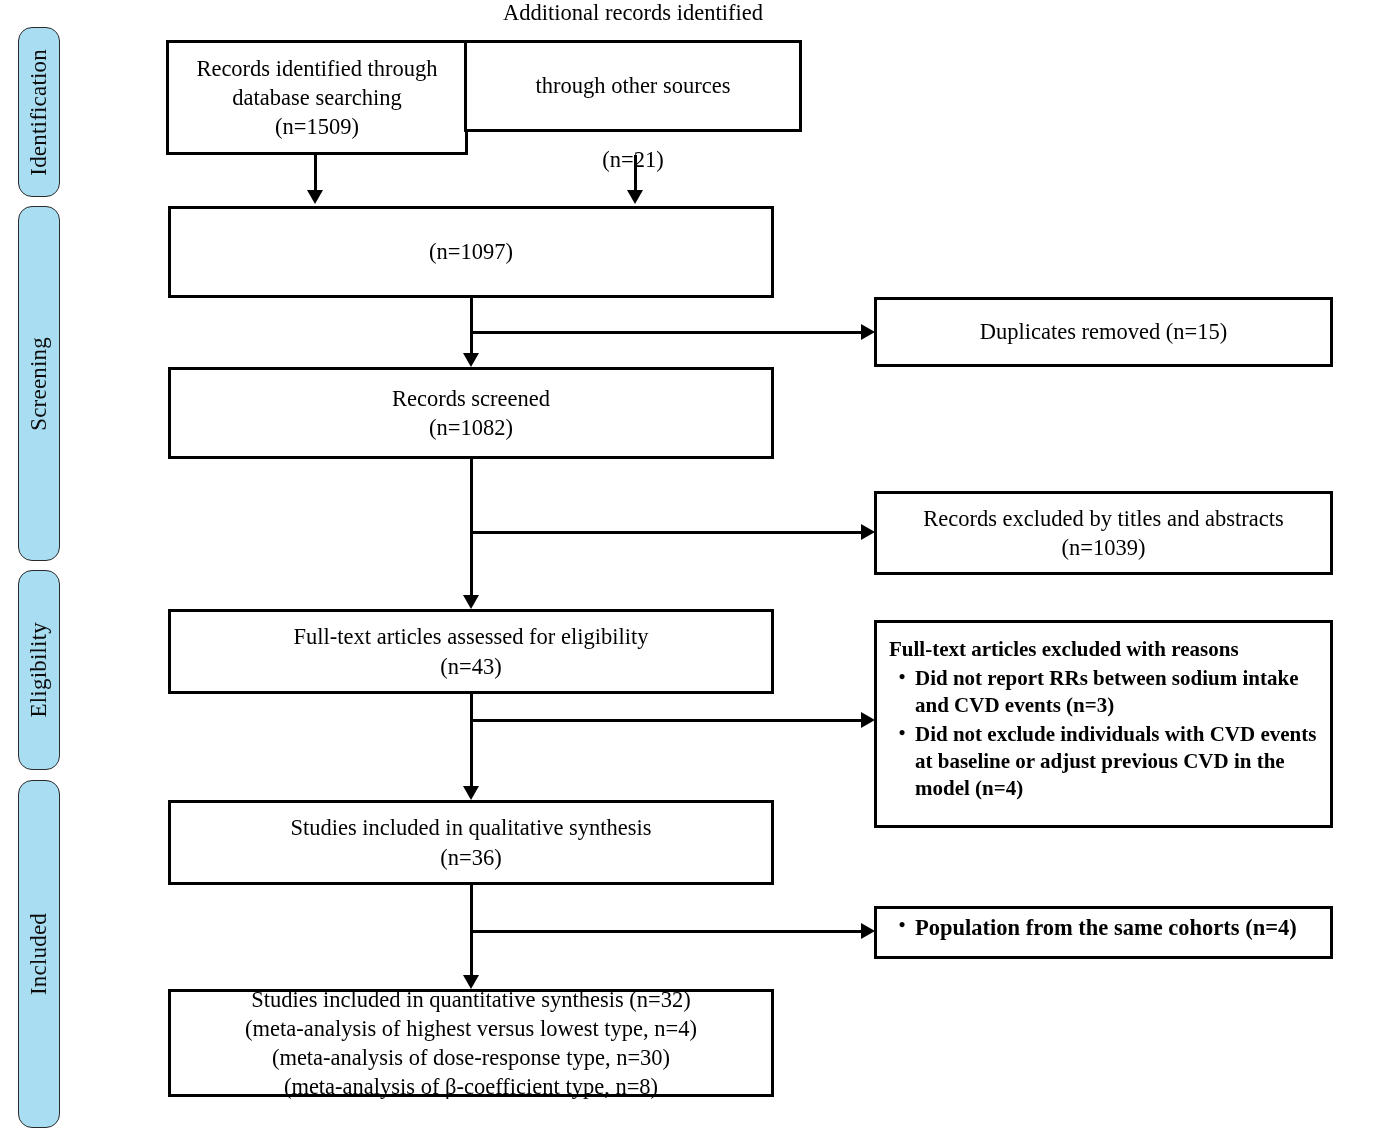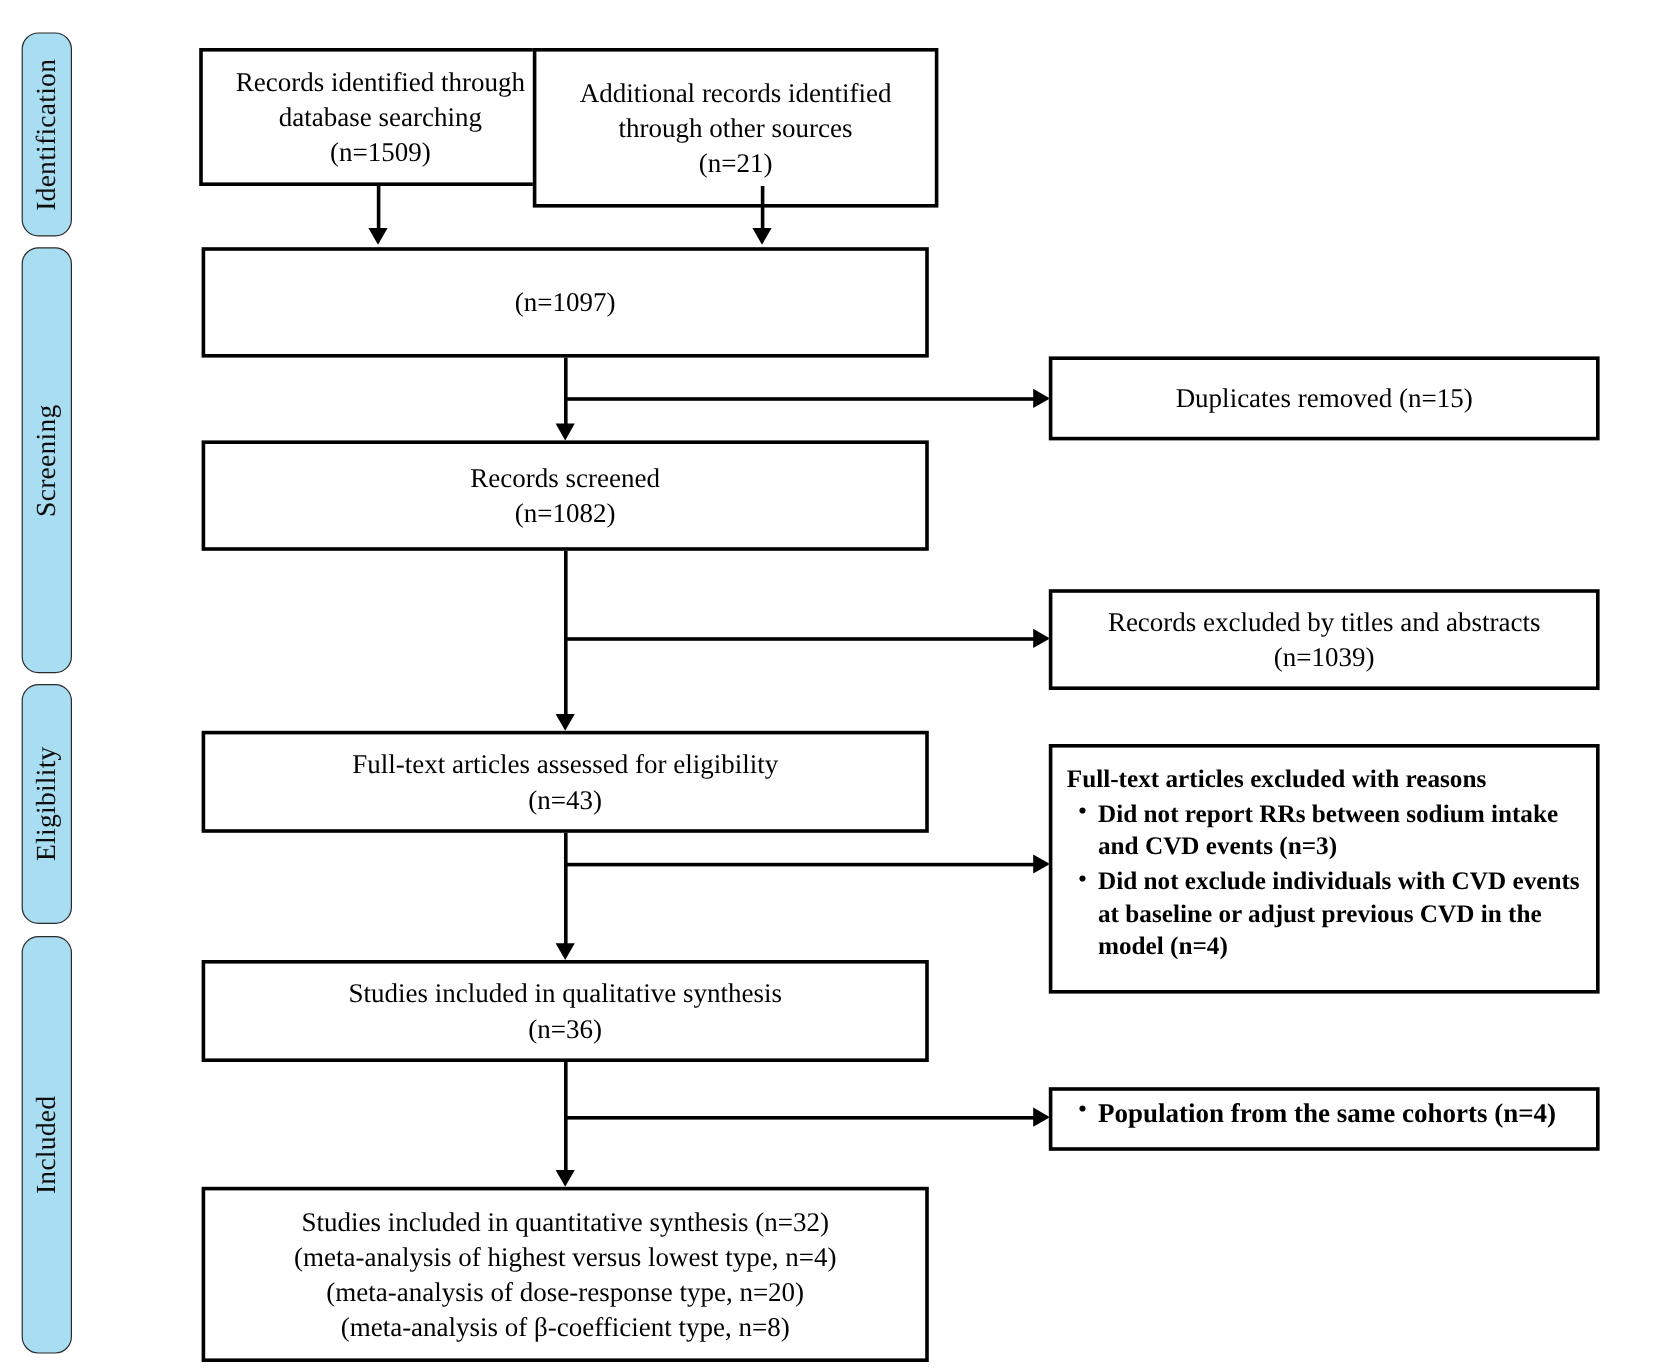--- a/index.html
+++ b/index.html
@@ -125,21 +125,21 @@
   <div class="stage-tab" style="left:18px; top:780px; width:42px; height:348px;">
     <span class="stage-label">Included</span>
   </div>
 
   <div class="box" style="left:166px; top:40px; width:302px; height:115px;">
     <span class="ln">Records identified through</span>
     <span class="ln">database searching</span>
     <span class="ln">(n=1509)</span>
   </div>
 
-  <div class="box" style="left:444px; top:40px; width:338px; height:133px;">
+  <div class="box" style="left:464px; top:40px; width:338px; height:92px;gap:44px;">
     <span class="ln">Additional records identified</span>
     <span class="ln">through other sources</span>
     <span class="ln">(n=21)</span>
   </div>
 
   <div class="vline" style="left:314px; top:155px; width:3.2px; height:39px;"></div>
   <div class="arrow-down" style="left:307px; top:190px;"></div>
 
   <div class="vline" style="left:634px; top:155px; width:3.2px; height:39px;"></div>
   <div class="arrow-down" style="left:627px; top:190px;"></div>
@@ -210,20 +210,20 @@
   <div class="hline" style="left:470px; top:930px; width:400px; height:3.2px;"></div>
   <div class="arrow-right" style="left:861px; top:923px;"></div>
 
   <div class="box left-text" style="left:874px; top:906px; width:459px; height:53px; justify-content:center;">
     <div class="bul-row" style="margin-top:0;">
       <span class="bul-mark">•</span>
       <span class="bul-txt">Population from the same cohorts (n=4)</span>
     </div>
   </div>
 
-  <div class="box" style="left:168px; top:989px; width:606px; height:146px;justify-content:center;">
+  <div class="box" style="left:168px; top:989px; width:606px; height:108px;justify-content:center;">
     <span class="ln">Studies included in quantitative synthesis (n=32)</span>
     <span class="ln">(meta-analysis of highest versus lowest type, n=4)</span>
-    <span class="ln">(meta-analysis of dose-response type, n=20)</span>
+    <span class="ln">(meta-analysis of dose-response type, n=30)</span>
     <span class="ln">(meta-analysis of β-coefficient type, n=8)</span>
   </div>
 
 </div>
 
 </body></html>

